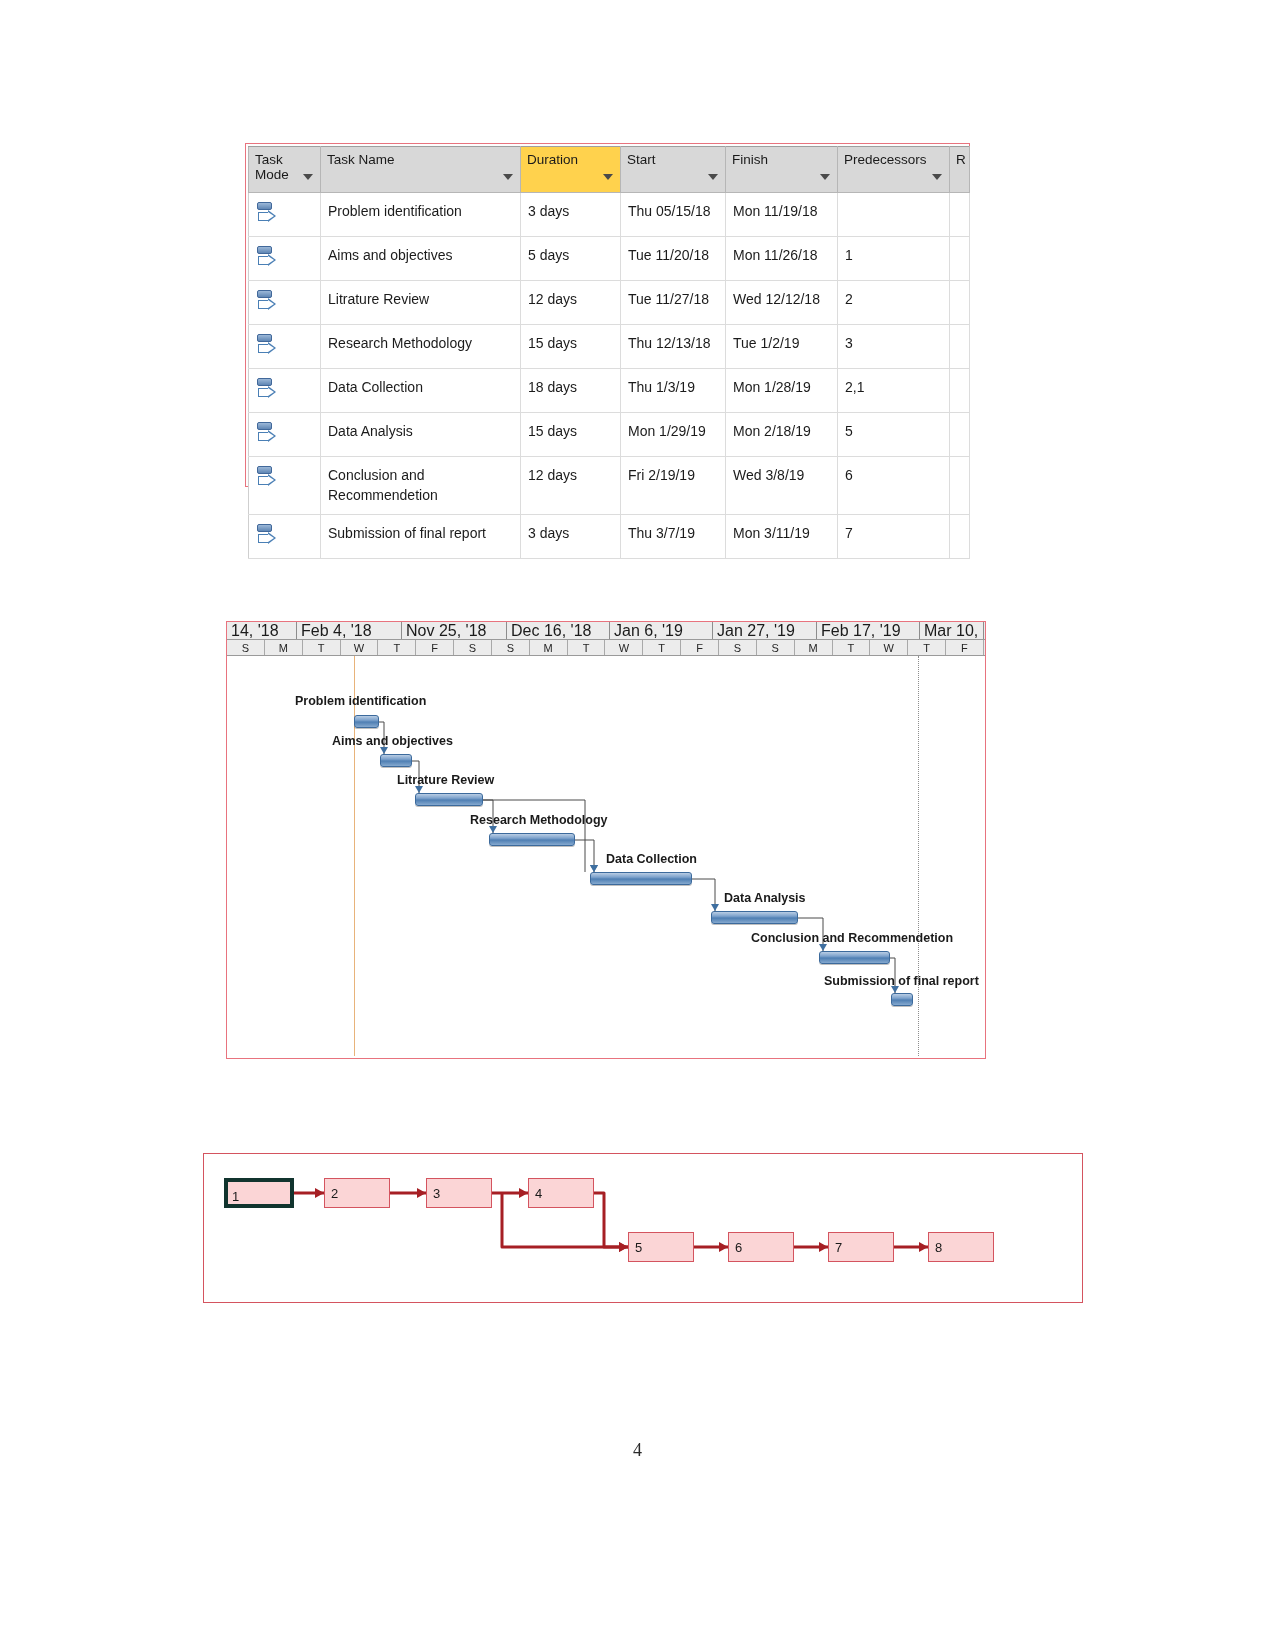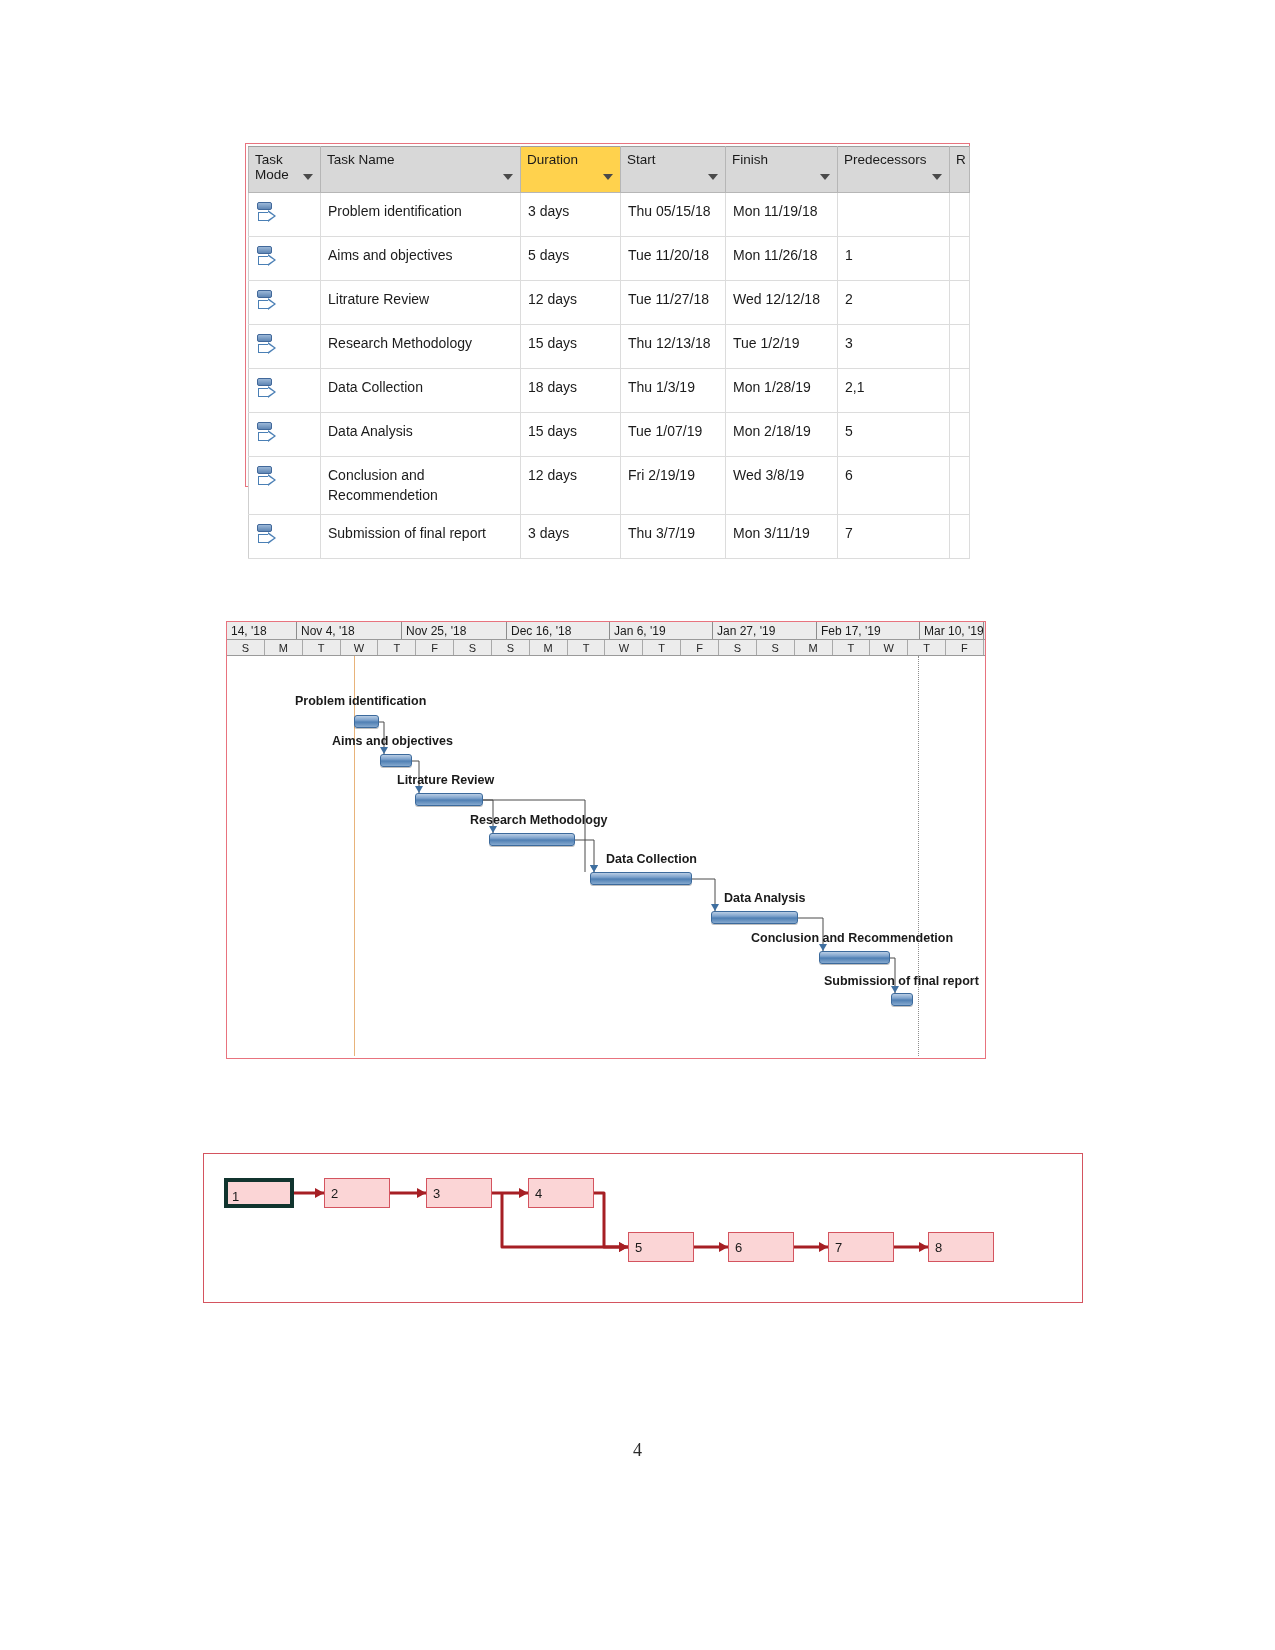--- a/index.html
+++ b/index.html
@@ -111,21 +111,21 @@
     background: #ffffff;
     overflow: hidden;
   }
   #gantt-head-months {
     display: flex; height: 18px;
     background: #ececec;
     border-bottom: 1px solid #9a9a9a;
   }
   #gantt-head-months .mcell {
     border-right: 1px solid #8d8d8d;
-    font-size: 12px;
+    font-size: 16px;
     color: #1a1a1a;
     padding-left: 4px;
     line-height: 18px;
     white-space: nowrap;
     overflow: hidden;
     flex: 0 0 auto;
   }
   #gantt-head-days {
     display: flex; height: 16px;
     background: #ececec;
@@ -322,21 +322,21 @@
           </tr>
           <tr class="">
             <td class="c-mode">
               <div class="sched-icon">
                 <div class="bar"></div>
                 <div class="arw"></div>
               </div>
             </td>
             <td class="c-name">Data Analysis</td>
             <td>15 days</td>
-            <td>Tue 1/07/19</td>
+            <td>Mon 1/29/19</td>
             <td>Mon 2/18/19</td>
             <td>5</td>
             <td></td>
           </tr>
           <tr class="row-tall">
             <td class="c-mode">
               <div class="sched-icon">
                 <div class="bar"></div>
                 <div class="arw"></div>
               </div>
@@ -362,21 +362,21 @@
             <td>7</td>
             <td></td>
           </tr>
         </tbody>
     </table>
   </div>
 
   <div id="gantt-wrap">
     <div id="gantt-head-months">
         <div class="mcell" style="width: 70px;">14, '18</div>
-        <div class="mcell" style="width: 105px;">Nov 4, '18</div>
+        <div class="mcell" style="width: 105px;">Feb 4, '18</div>
         <div class="mcell" style="width: 105px;">Nov 25, '18</div>
         <div class="mcell" style="width: 103px;">Dec 16, '18</div>
         <div class="mcell" style="width: 103px;">Jan 6, '19</div>
         <div class="mcell" style="width: 104px;">Jan 27, '19</div>
         <div class="mcell" style="width: 103px;">Feb 17, '19</div>
         <div class="mcell" style="width: 64px;">Mar 10, '19</div>
       </div>
     <div id="gantt-head-days">
         <div class="dcell" style="width: 37.85px;">S</div>
         <div class="dcell" style="width: 37.85px;">M</div>

